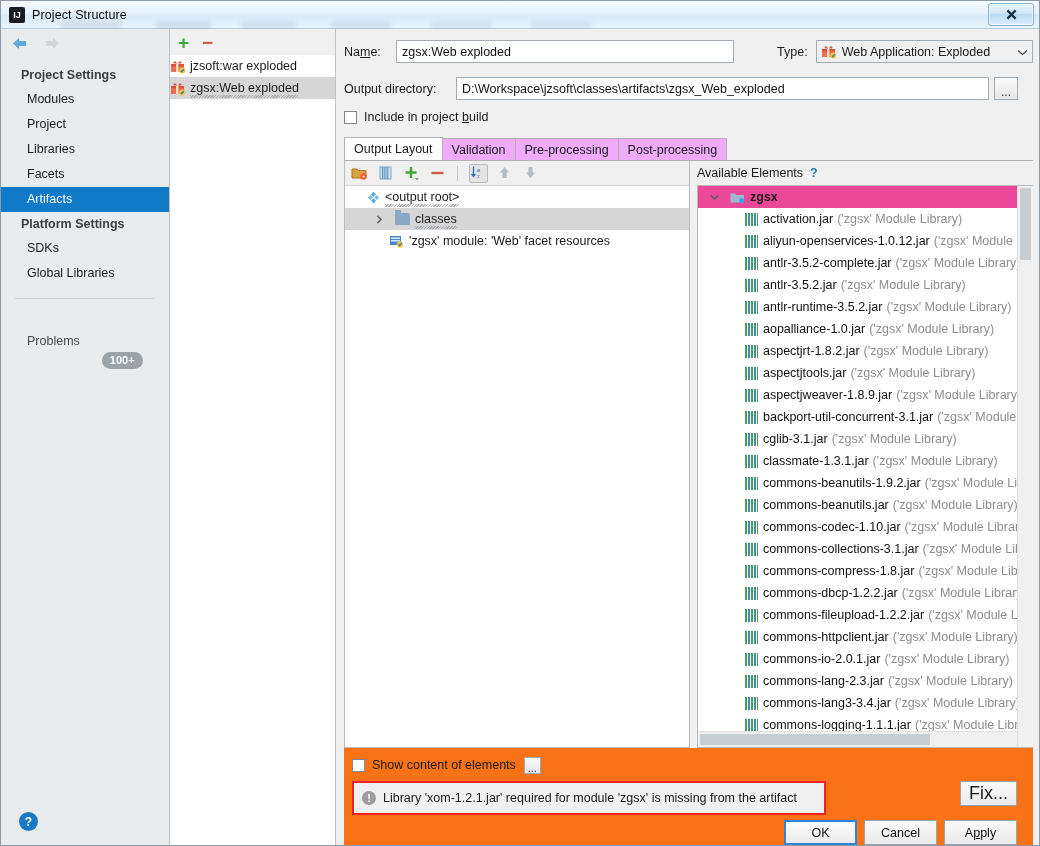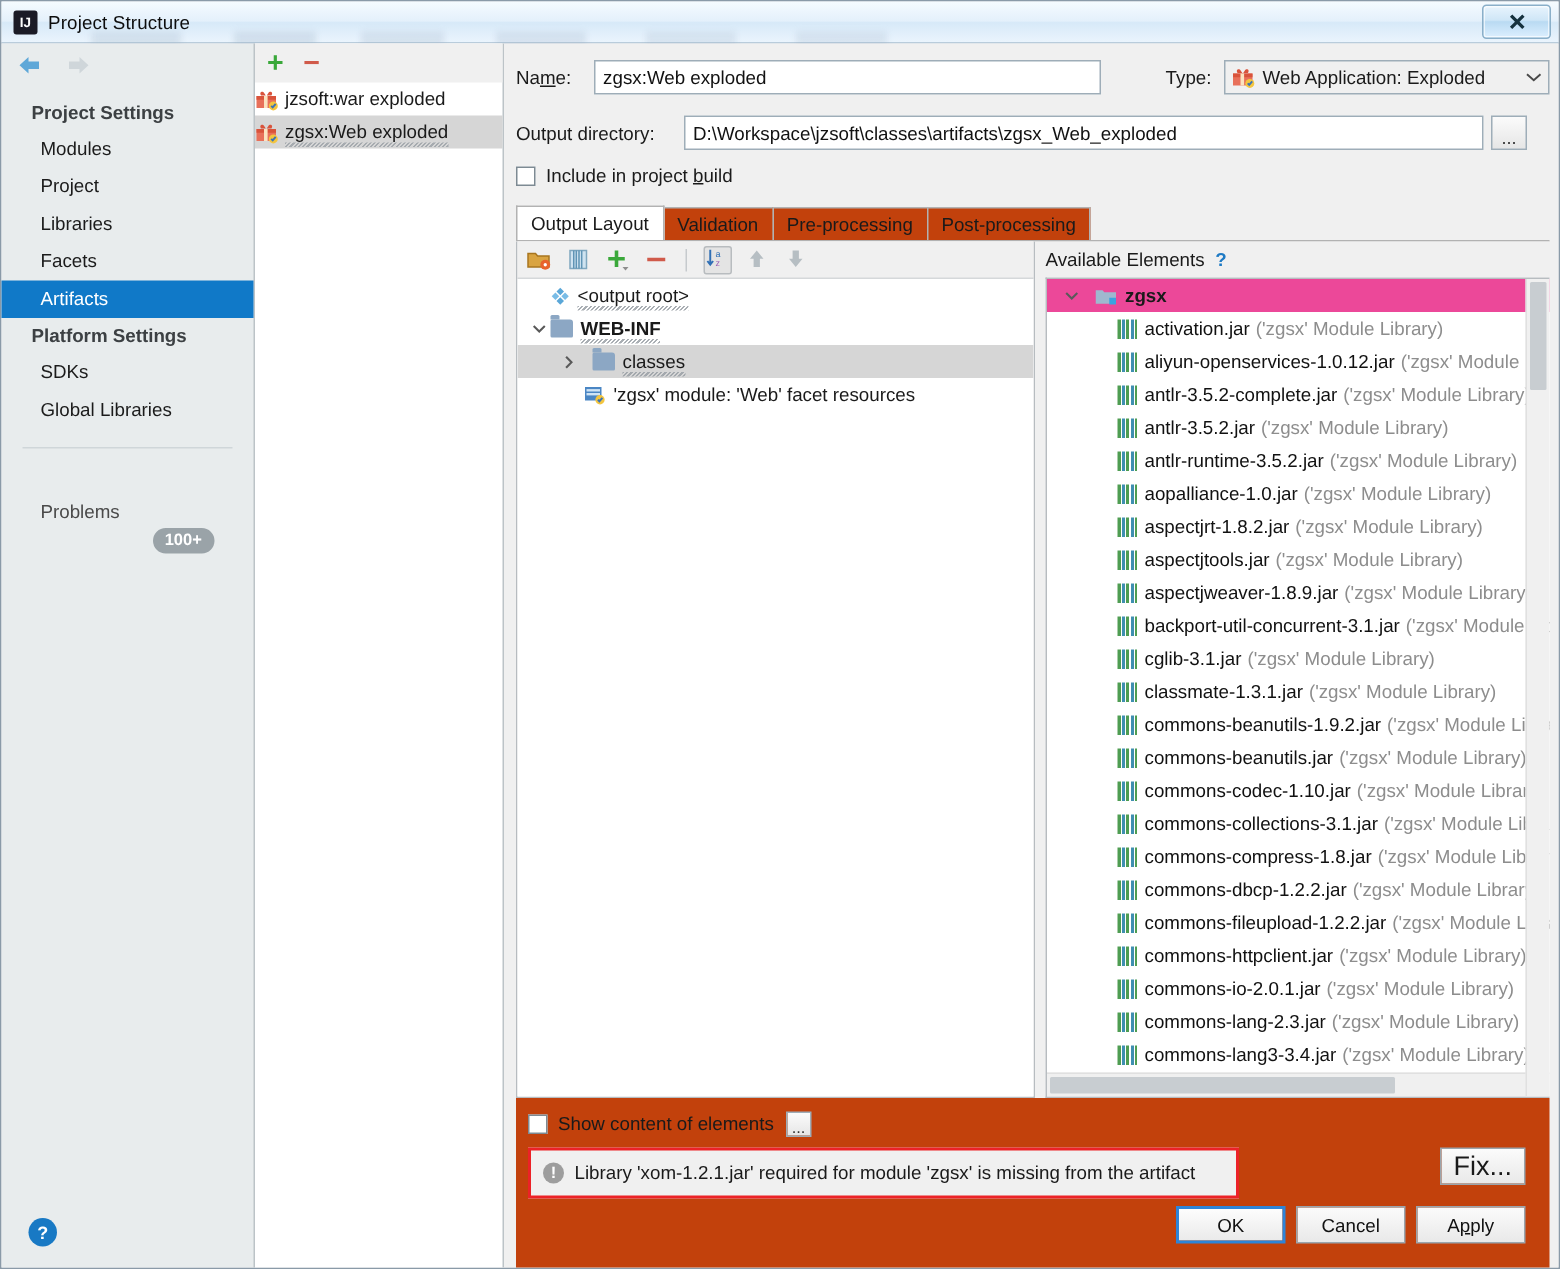--- a/index.html
+++ b/index.html
@@ -228,21 +228,21 @@
     height: 23px;
     position: relative;
   }
   .tab {
     height: 22px;
     padding: 0 9px;
     display: flex; align-items: center;
     font-size: 12.5px;
     border: 1px solid #b2b2b2;
     border-bottom: none;
-    background: #c2410c;
+    background: #f0abfc;
     color: #1a1a1a;
     margin-right: -1px;
     box-sizing: border-box;
     cursor: pointer;
   }
   .tab.active {
     background: #ffffff;
     height: 23px;
     border-color: #b2b2b2;
     position: relative; z-index: 2;
@@ -367,22 +367,22 @@
   .hthumb {
     position: absolute; top: 2px; bottom: 2px;
     left: 2px; width: 230px;
     background: #c8cdd1;
     border-radius: 1px;
     cursor: pointer;
   }
   
   .bottom {
     flex: 0 0 auto;
-    padding: 6px 6px 16px 8px;
-    background: #c2410c;
+    padding: 6px 6px 0 8px;
+    background: #f97316;
   }
   .show-row { display: flex; align-items: center; height: 22px; }
   .err-wrap {
     margin-top: 5px;
     position: relative;
     height: 34px;
   }
   .err-box {
     position: absolute; left: 0; top: 0;
     width: 474px; height: 34px;
@@ -615,29 +615,20 @@
                 <svg width="13" height="13" viewBox="0 0 13 13">
                   <path d="M6.5 0.8 L9 3.3 L6.5 5.8 L4 3.3 Z" fill="#5aa7d8"></path>
                   <path d="M6.5 7.2 L9 9.7 L6.5 12.2 L4 9.7 Z" fill="#5aa7d8"></path>
                   <path d="M0.8 6.5 L3.3 4 L5.8 6.5 L3.3 9 Z" fill="#79bce6"></path>
                   <path d="M7.2 6.5 L9.7 4 L12.2 6.5 L9.7 9 Z" fill="#79bce6"></path>
                 </svg>
               </span>
               <span class="squig">&lt;output root&gt;</span>
             </div>
 
-            <div class="tree-row" style="padding-left:6px">
-              <span class="twisty">
-                <svg width="9" height="7" viewBox="0 0 9 7">
-                    <path d="M0.8 1.4 L4.5 5 L8.2 1.4" stroke="#5a5a5a" stroke-width="1.4" fill="none"></path>
-                  </svg>
-              </span>
-              <span class="folder-ico"></span>
-              <span class="squig" style="font-weight:bold">WEB-INF</span>
-            </div>
 
             <div class="tree-row selected" style="padding-left:26px">
               <span class="twisty">
                 <svg width="7" height="9" viewBox="0 0 7 9">
                     <path d="M1.4 0.8 L5 4.5 L1.4 8.2" stroke="#5a5a5a" stroke-width="1.4" fill="none"></path>
                   </svg>
               </span>
               <span class="folder-ico" style="margin-left:8px"></span>
               <span class="squig">classes</span>
             </div>

